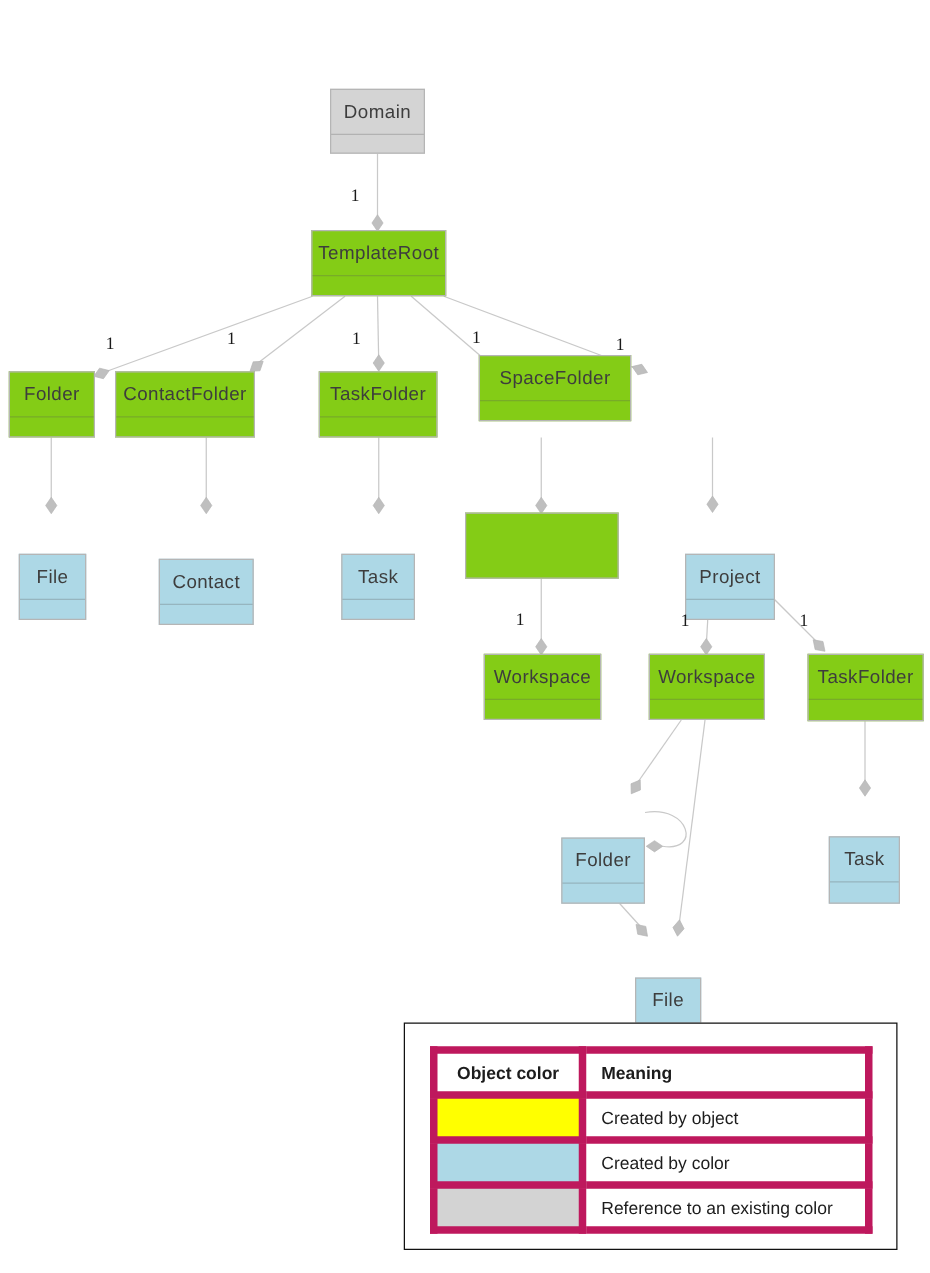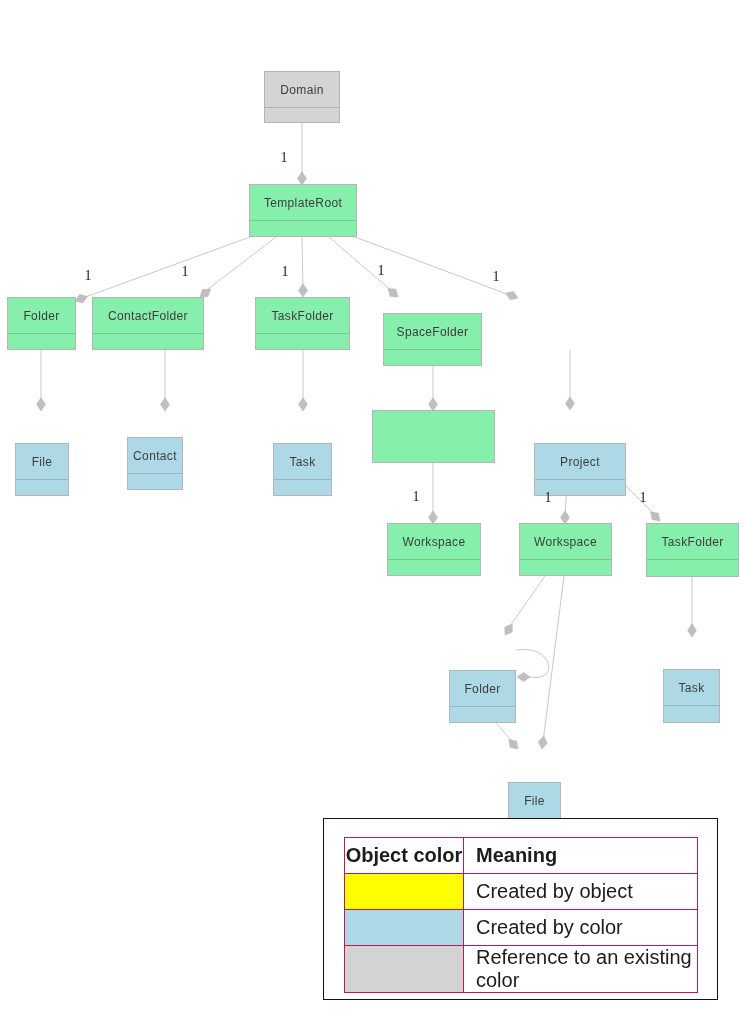--- a/index.html
+++ b/index.html
@@ -12,45 +12,45 @@
     font-size:21px;font-weight:bold;color:#262626;letter-spacing:0.2px;
   }
   .edges{position:absolute;left:0;top:0;width:744px;height:1018px;}
   .edges line{stroke:#c9c9c9;stroke-width:1;}
   .edges path.loop{stroke:#c9c9c9;stroke-width:1;fill:none;}
   .edges path.dm{fill:#bfbfbf;stroke:#b3b3b3;stroke-width:0.5;}
   .node{
     position:absolute;box-sizing:border-box;border:1px solid #b5b5b5;
     display:flex;flex-direction:column;
   }
-  .node.system{background:#86efac;justify-content:center;}
+  .node.system{background:#84cc16;justify-content:center;}
   .node.user{background:#add8e6;margin-top:33px;}
   .node.reference{background:#d4d4d4;}
   .node-title{
     flex:0 0 35px;display:flex;align-items:center;justify-content:center;
-    font-size:12px;color:#3d3d3d;letter-spacing:0.35px;
+    font-size:15px;color:#3d3d3d;letter-spacing:0.35px;
     border-bottom:1px solid rgba(90,90,90,0.28);white-space:nowrap;
   }
   .node-body{flex:1;}
   .mult{
     position:absolute;transform:translate(-50%,-50%);
     font-family:"Liberation Serif","DejaVu Serif",serif;
     font-size:14px;color:#1a1a1a;
   }
   .legend{
     position:absolute;left:323px;top:818px;width:395px;height:182px;
     box-sizing:border-box;border:1.5px solid #111111;background:#ffffff;
   }
   .legend table{
     position:absolute;left:20px;top:18px;width:354px;height:144px;
     border-collapse:collapse;table-layout:fixed;
   }
   .legend th,.legend td{
-    border:1px solid #be185d;height:36px;box-sizing:border-box;
-    font-size:20px;color:#1c1c1c;padding:0;
+    border:6px solid #be185d;height:36px;box-sizing:border-box;
+    font-size:14px;color:#1c1c1c;padding:0;
   }
   .legend .col-swatch{width:119px;}
   .legend th{font-weight:bold;}
   .legend th.swatch-head{text-align:center;}
   .legend th.meaning-head,.legend td.meaning-cell{text-align:left;padding-left:12px;}
   .sw-system{background:#ffff00;}
   .sw-user{background:#add8e6;}
   .sw-reference{background:#d3d3d3;}
 </style>
 </head>
@@ -151,40 +151,40 @@
     <div class="node-body"></div>
   </div>
   <div class="node system" style="left:92px;top:297px;width:112px;height:53px">
     <div class="node-title">ContactFolder</div>
     <div class="node-body"></div>
   </div>
   <div class="node system" style="left:255px;top:297px;width:95px;height:53px">
     <div class="node-title">TaskFolder</div>
     <div class="node-body"></div>
   </div>
-  <div class="node system" style="left:383px;top:313px;width:99px;height:53px">
+  <div class="node system" style="left:383px;top:284px;width:122px;height:53px">
     <div class="node-title">SpaceFolder</div>
     <div class="node-body"></div>
   </div>
   <div class="node user" style="left:15px;top:410px;width:54px;height:53px">
     <div class="node-title">File</div>
     <div class="node-body"></div>
   </div>
-  <div class="node user" style="left:127px;top:404px;width:56px;height:53px">
+  <div class="node user" style="left:127px;top:414px;width:76px;height:53px">
     <div class="node-title">Contact</div>
     <div class="node-body"></div>
   </div>
   <div class="node user" style="left:273px;top:410px;width:59px;height:53px">
     <div class="node-title">Task</div>
     <div class="node-body"></div>
   </div>
   <div class="node system" style="left:372px;top:410px;width:123px;height:53px">
     <div class="node-body"></div>
   </div>
-  <div class="node user" style="left:534px;top:410px;width:92px;height:53px">
+  <div class="node user" style="left:548px;top:410px;width:72px;height:53px">
     <div class="node-title">Project</div>
     <div class="node-body"></div>
   </div>
   <div class="node system" style="left:387px;top:523px;width:94px;height:53px">
     <div class="node-title">Workspace</div>
     <div class="node-body"></div>
   </div>
   <div class="node system" style="left:519px;top:523px;width:93px;height:53px">
     <div class="node-title">Workspace</div>
     <div class="node-body"></div>

